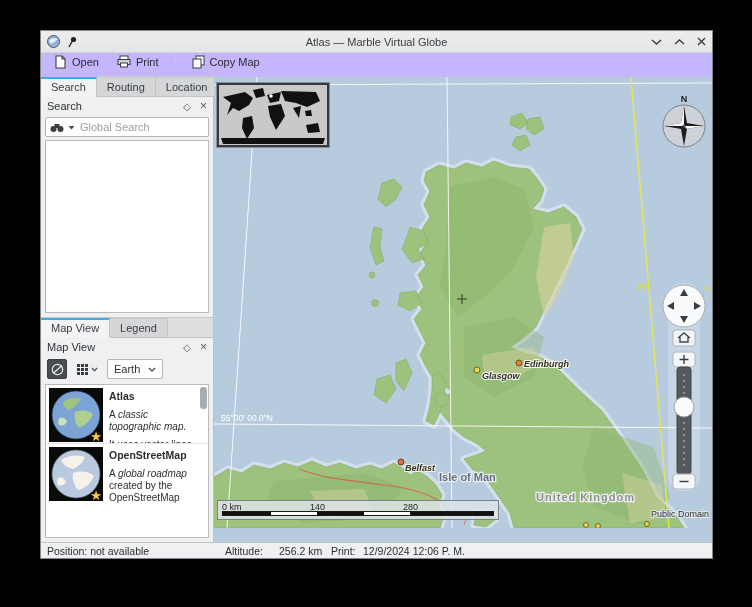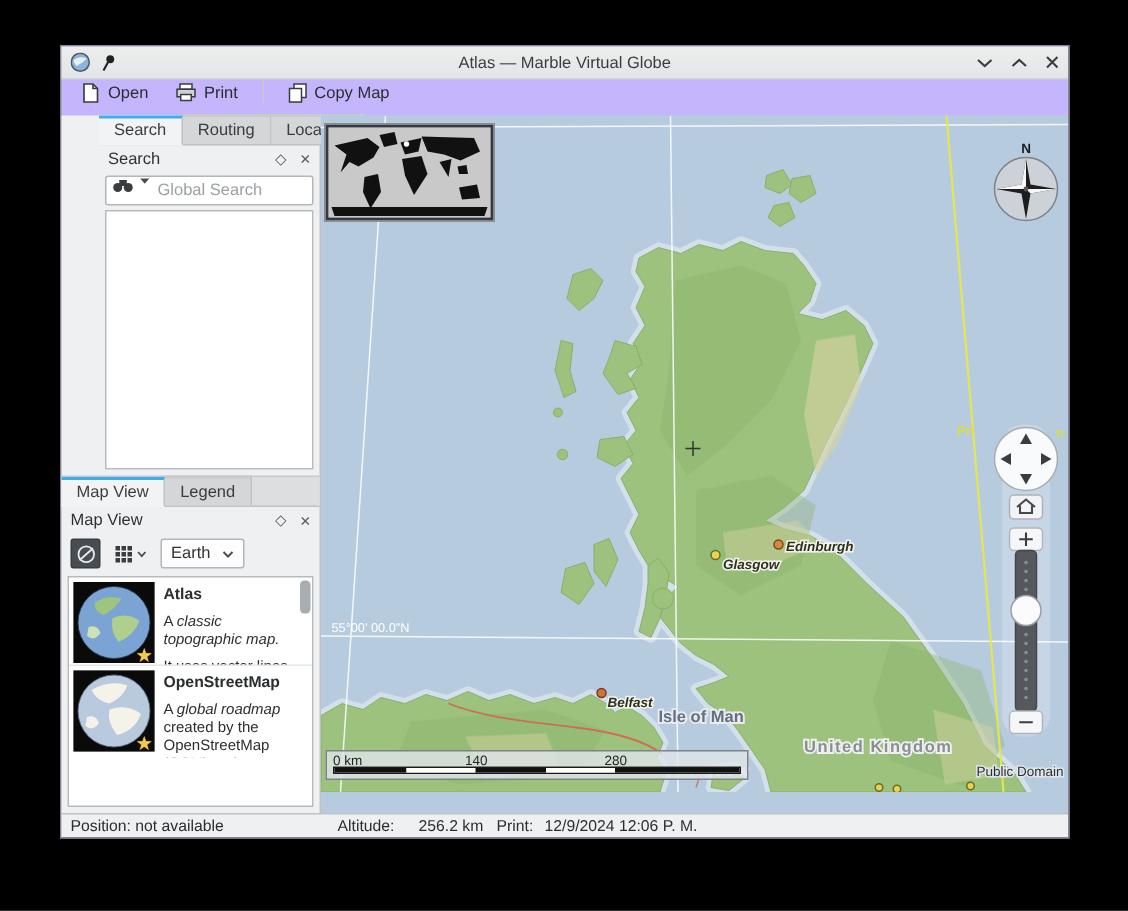--- a/index.html
+++ b/index.html
@@ -18,30 +18,30 @@
   .menubar{height:17px;display:flex;align-items:center;padding:0 4px;font-size:11px;color:#2b2e30;flex:0 0 auto;}
   .menu-item{padding:1px 7px;cursor:default;}
   
   .toolbar{height:24px;display:flex;align-items:flex-start;padding:0 8px;gap:8px;font-size:11px;color:#2b2e30;flex:0 0 auto;}
   .tool-btn{display:flex;align-items:center;gap:5px;padding:2px 5px;border-radius:2px;}
   .tool-sep{width:1px;height:16px;background:#c6c8ca;margin:0 3px;}
   
   .content{flex:1;display:flex;min-height:0;}
   .dock{width:173px;flex:0 0 auto;display:flex;flex-direction:column;border-right:1px solid #bfc1c3;background:#eff0f1;}
   .dock-section{display:flex;flex-direction:column;min-height:0;}
-  .sec-top{height:240px;padding-left:25px;}
+  .sec-top{height:240px;}
   .sec-bottom{flex:1;border-top:1px solid #c6c8ca;}
   .tabbar{height:20px;display:flex;align-items:flex-end;background:#dcdee0;border-bottom:1px solid #c0c2c4;flex:0 0 auto;}
   .tab{font-size:11px;color:#3a3d40;padding:2px 10px 3px;background:#d4d6d8;border-right:1px solid #c0c2c4;
     border-top:2px solid #c8cacc;height:20px;display:flex;align-items:center;}
   .tab.active{background:#f2f3f4;border-top:2px solid #3daee9;border-bottom:1px solid #f2f3f4;margin-bottom:-1px;}
   .panel-head{height:18px;display:flex;align-items:center;font-size:11px;color:#2f3234;padding:0 6px;flex:0 0 auto;position:relative;}
   .panel-head .ph-icons{margin-left:auto;display:flex;gap:9px;color:#5a5e61;font-size:10px;align-items:center;}
   .search-row{margin:2px 4px 3px;height:20px;background:#fff;border:1px solid #b4b6b8;border-radius:2px;
-    display:flex;padding:0 4px;gap:3px;flex:0 0 auto;}
+    display:flex;align-items:center;padding:0 4px;gap:3px;flex:0 0 auto;}
   .search-row input{border:none;outline:none;flex:1;font-size:11px;color:#333;min-width:0;background:transparent;
     font-family:"Liberation Sans",sans-serif;}
   .search-row input::placeholder{color:#9aa0a4;}
   .results{flex:1;margin:0 4px 4px;background:#fff;border:1px solid #b8babc;}
   .mv-controls{height:26px;display:flex;align-items:center;gap:5px;padding:2px 6px;flex:0 0 auto;}
   .btn-dark{width:20px;height:20px;background:#484d52;border:1px solid #3a3e42;border-radius:2px;
     display:flex;align-items:center;justify-content:center;}
   .btn-flat{height:20px;display:flex;align-items:center;gap:2px;padding:0 3px;border:1px solid transparent;border-radius:2px;}
   .combo{height:20px;background:#fdfdfd;border:1px solid #b4b6b8;border-radius:2px;display:flex;align-items:center;
     gap:8px;padding:0 6px;font-size:11px;color:#2f3234;}

